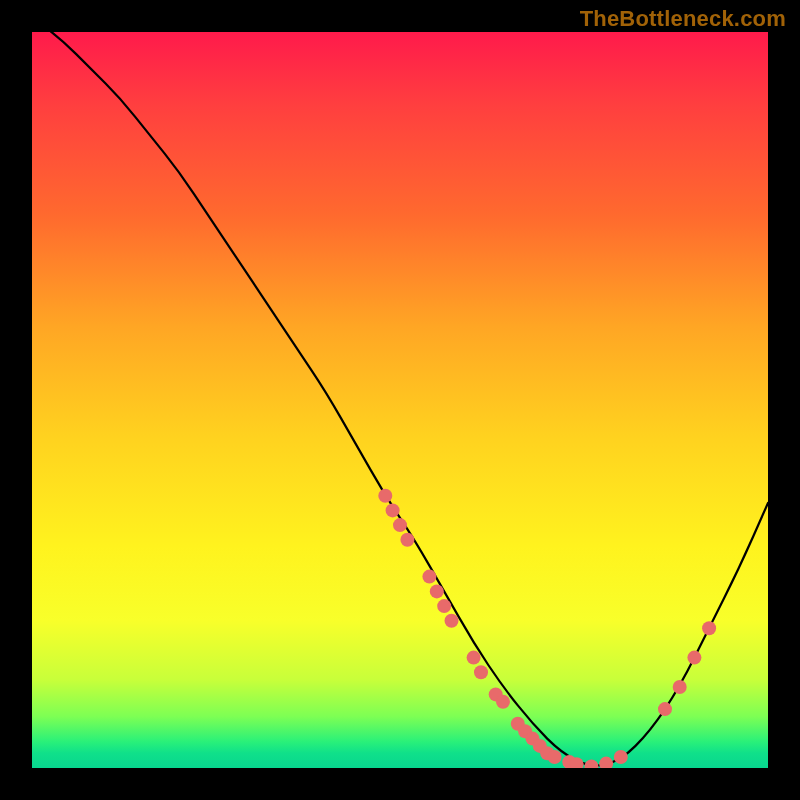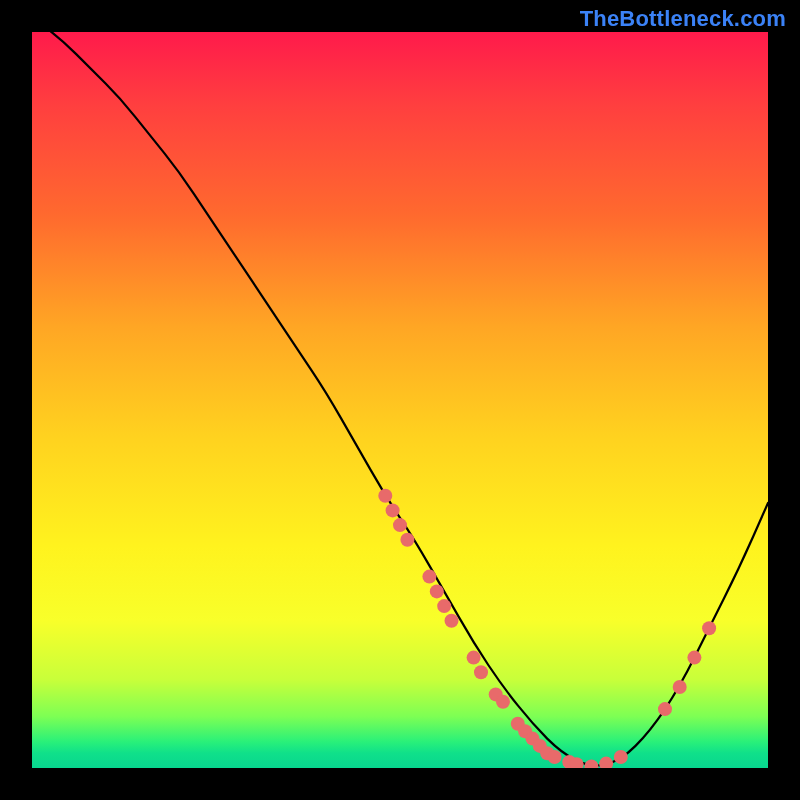--- a/index.html
+++ b/index.html
@@ -14,21 +14,21 @@
   .frame {
     position: relative;
     width: 800px;
     height: 800px;
     background: #000;
   }
   .watermark {
     position: absolute;
     top: 6px;
     right: 14px;
-    color: #3b82f6;
+    color: #a16207;
     font-size: 22px;
     font-weight: 600;
     letter-spacing: 0.2px;
     z-index: 10;
     user-select: none;
   }
   .plot-area {
     position: absolute;
     left: 32px;
     top: 32px;

